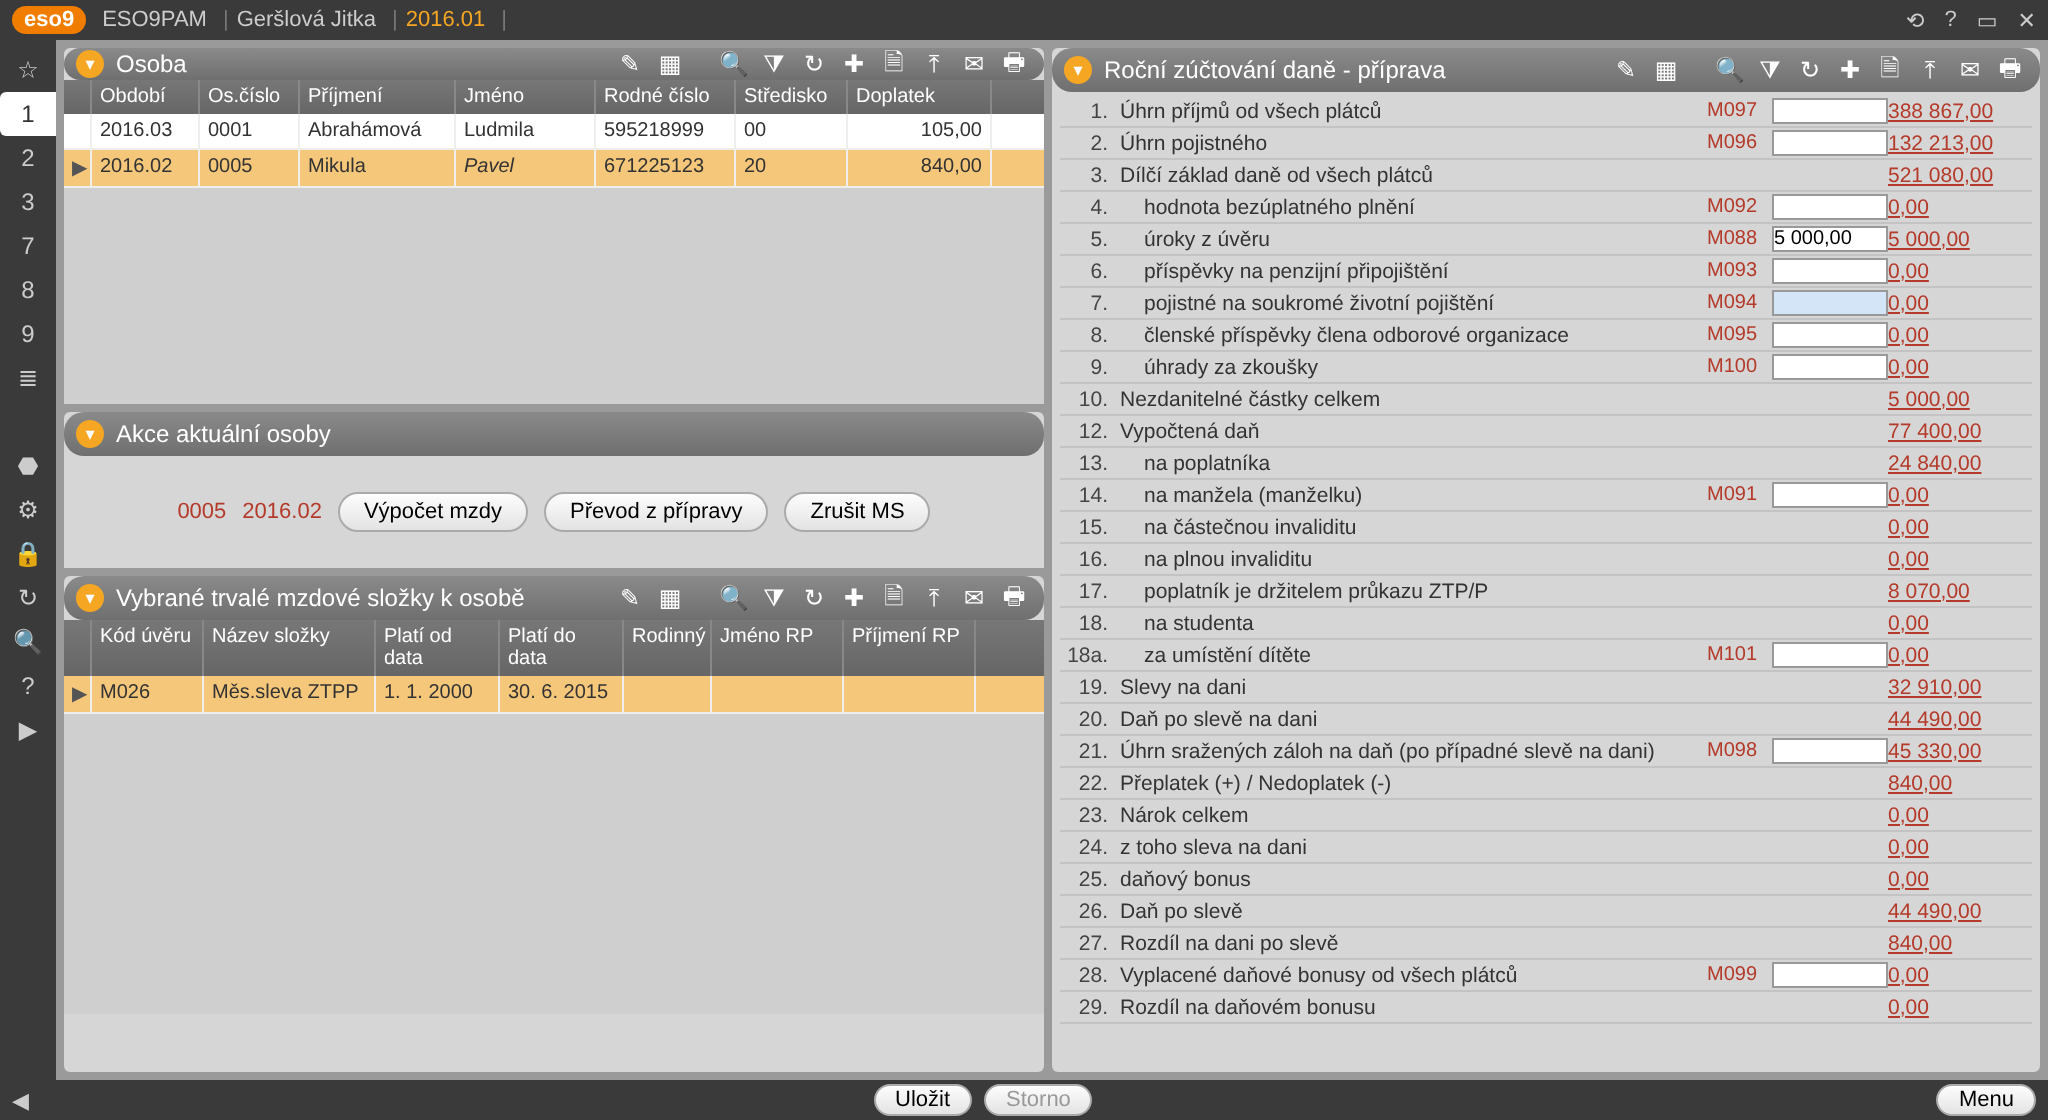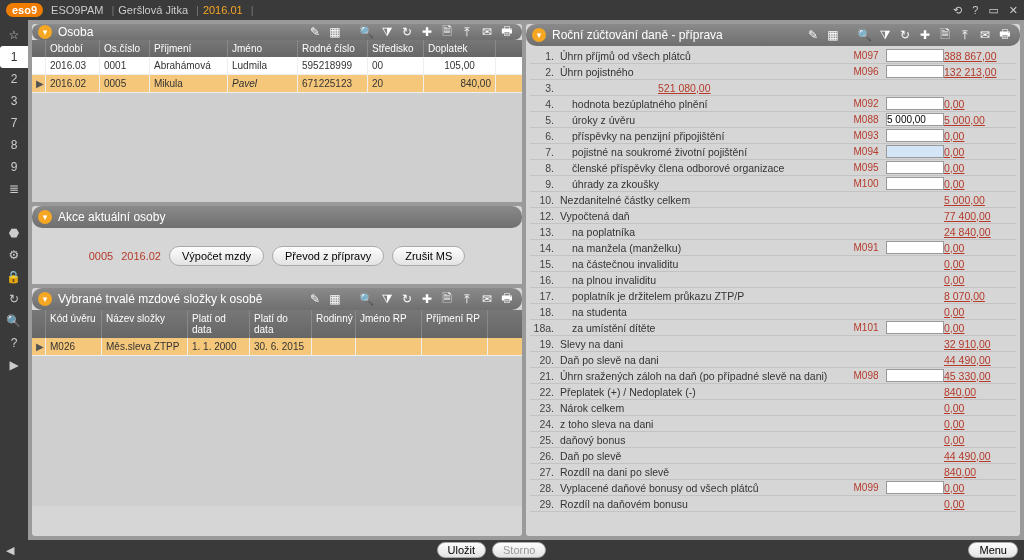--- a/index.html
+++ b/index.html
@@ -125,21 +125,21 @@
             </div>
           <div id="osoba-rows">
               <div class="grid-row">
                 <div class="row-ptr"></div>
                 <div style="width:54px;">2016.03</div>
                 <div style="width:50px;">0001</div>
                 <div style="width:78px;">Abrahámová</div>
                 <div style="width:70px;">Ludmila</div>
                 <div style="width:70px;">595218999</div>
                 <div style="width:56px;">00</div>
-                <div style="width:72px;text-align:center">105,00</div>
+                <div style="width:72px;text-align:right">105,00</div>
               </div>
               <div class="grid-row sel">
                 <div class="row-ptr">▶</div>
                 <div style="width:54px;">2016.02</div>
                 <div style="width:50px;">0005</div>
                 <div style="width:78px;">Mikula</div>
                 <div style="width:70px;font-style:italic;">Pavel</div>
                 <div style="width:70px;">671225123</div>
                 <div style="width:56px;">20</div>
                 <div style="width:72px;text-align:right">840,00</div>
@@ -241,20 +241,21 @@
             </div>
             <div class="tax-row">
               <div class="tax-num">2.</div>
               <div class="tax-label ">Úhrn pojistného</div>
               <div class="tax-code">M096</div>
               <input class="tax-input " value="" style="">
               <div class="tax-val">132 213,00</div>
             </div>
             <div class="tax-row">
               <div class="tax-num">3.</div>
+              <div class="tax-label ">Dílčí základ daně od všech plátců</div>
               <div class="tax-code"></div>
               <div style="width:60px"></div>
               <div class="tax-val">521 080,00</div>
             </div>
             <div class="tax-row">
               <div class="tax-num">4.</div>
               <div class="tax-label indent">hodnota bezúplatného plnění</div>
               <div class="tax-code">M092</div>
               <input class="tax-input " value="" style="">
               <div class="tax-val">0,00</div>

